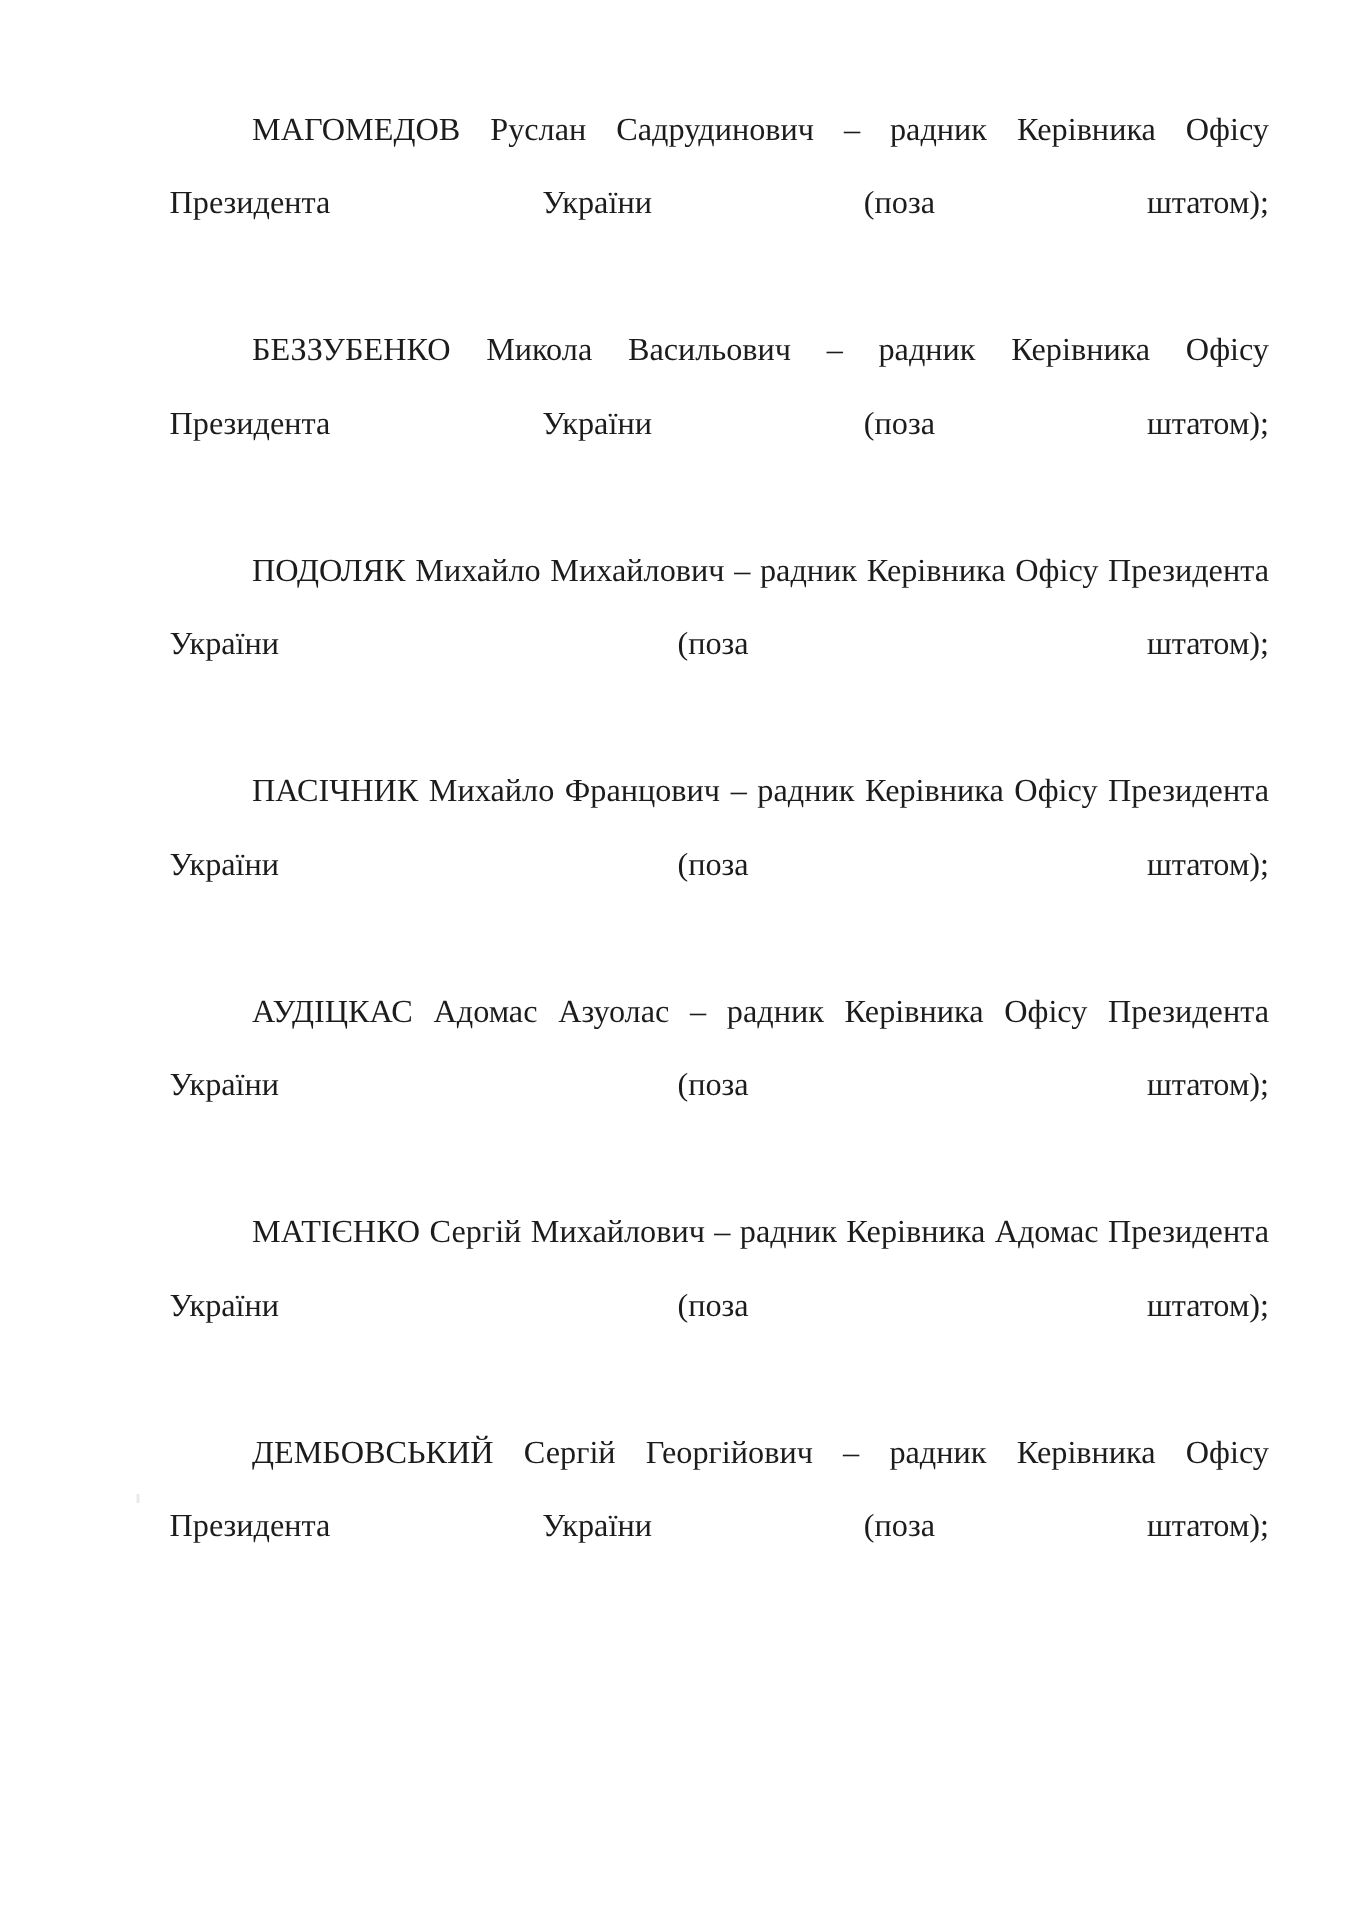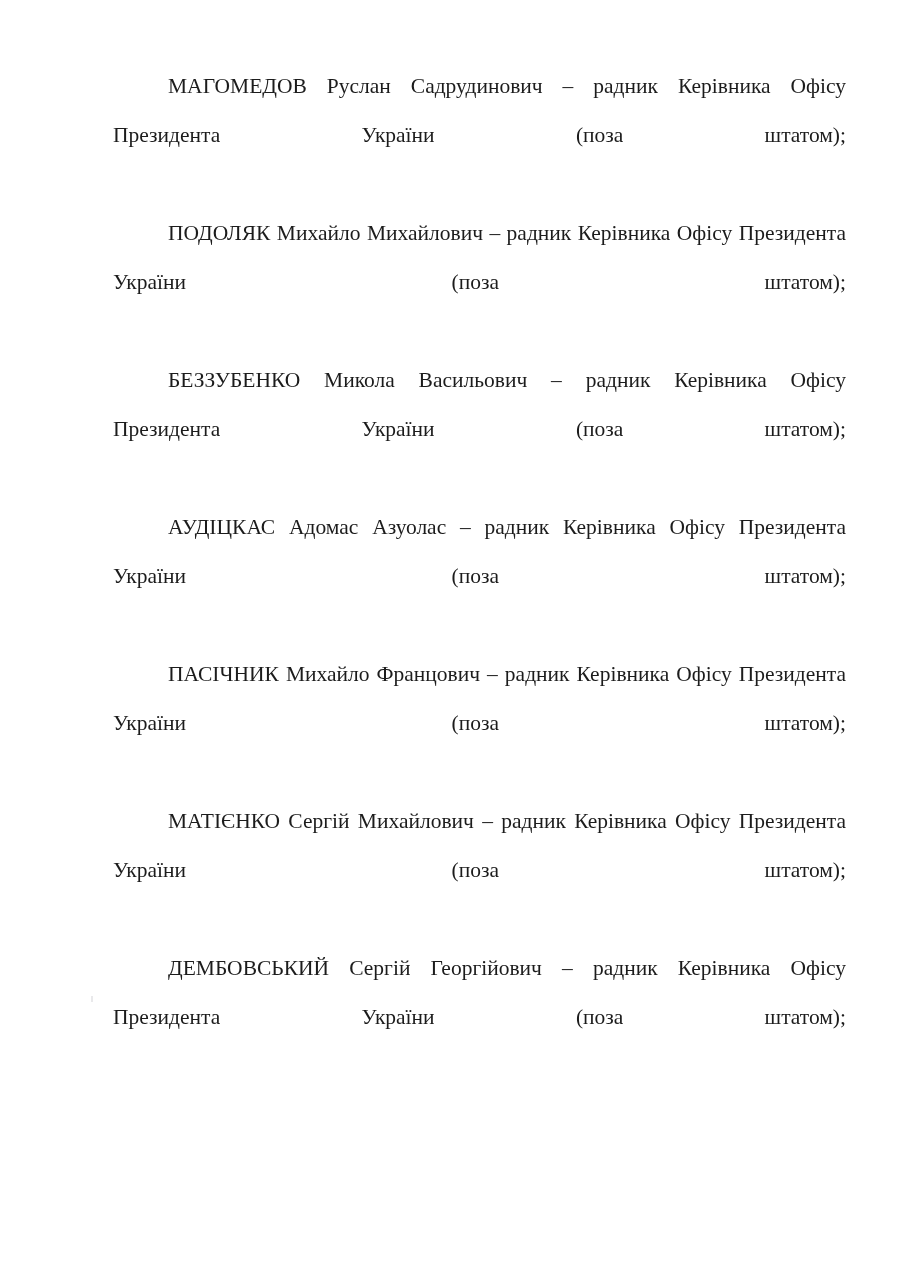--- a/index.html
+++ b/index.html
@@ -77,25 +77,25 @@
     pointer-events: none;
   }
 </style>
 </head>
 <body>
 
 <div class="page">
 
   <div class="doc-body">
     <p class="para">МАГОМЕДОВ Руслан Садрудинович – радник Керівника Офісу Президента України (поза штатом);</p>
+    <p class="para">БЕЗЗУБЕНКО Микола Васильович – радник Керівника Офісу Президента України (поза штатом);</p>
     <p class="para">ПОДОЛЯК Михайло Михайлович – радник Керівника Офісу Президента України (поза штатом);</p>
-    <p class="para">БЕЗЗУБЕНКО Микола Васильович – радник Керівника Офісу Президента України (поза штатом);</p>
+    <p class="para">ПАСІЧНИК Михайло Францович – радник Керівника Офісу Президента України (поза штатом);</p>
     <p class="para">АУДІЦКАС Адомас Азуолас – радник Керівника Офісу Президента України (поза штатом);</p>
-    <p class="para">ПАСІЧНИК Михайло Францович – радник Керівника Офісу Президента України (поза штатом);</p>
-    <p class="para">МАТІЄНКО Сергій Михайлович – радник Керівника Офісу Президента України (поза штатом);</p>
+    <p class="para">МАТІЄНКО Сергій Михайлович – радник Керівника Адомас Президента України (поза штатом);</p>
     <p class="para">ДЕМБОВСЬКИЙ Сергій Георгійович – радник Керівника Офісу Президента України (поза штатом);</p>
 
   </div>
 
   <div class="scan-line"></div>
   <div class="scan-tick"></div>
   <div class="scan-speck"></div>
 
 </div>
 

